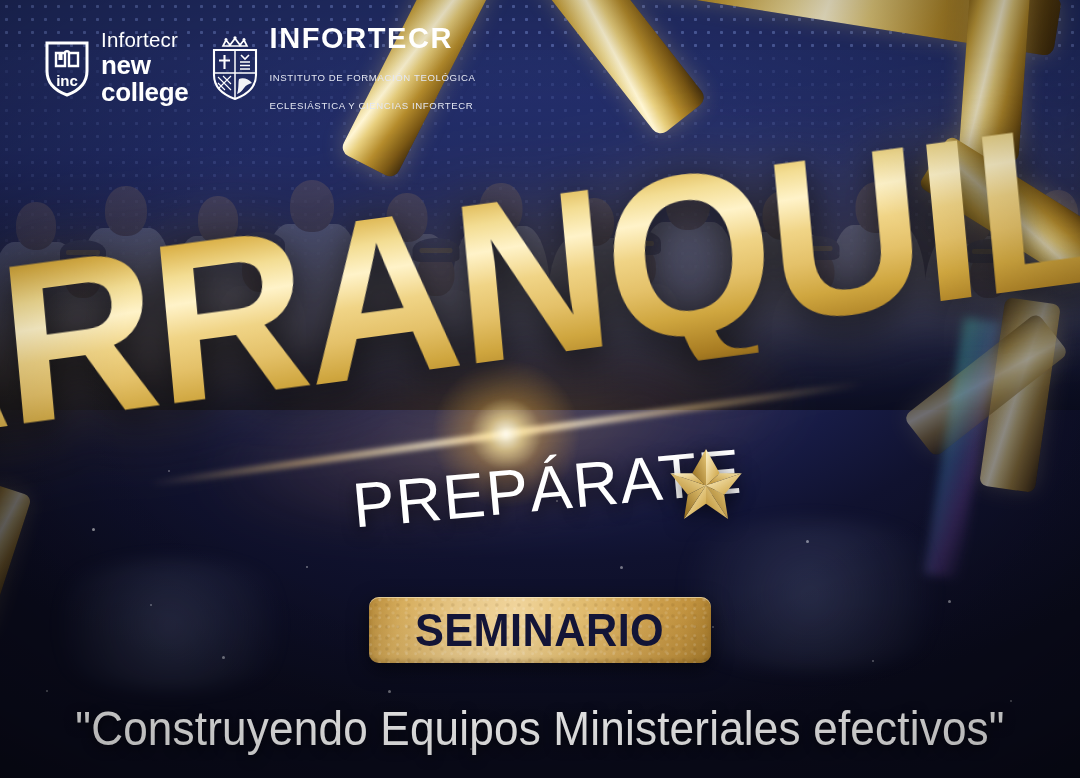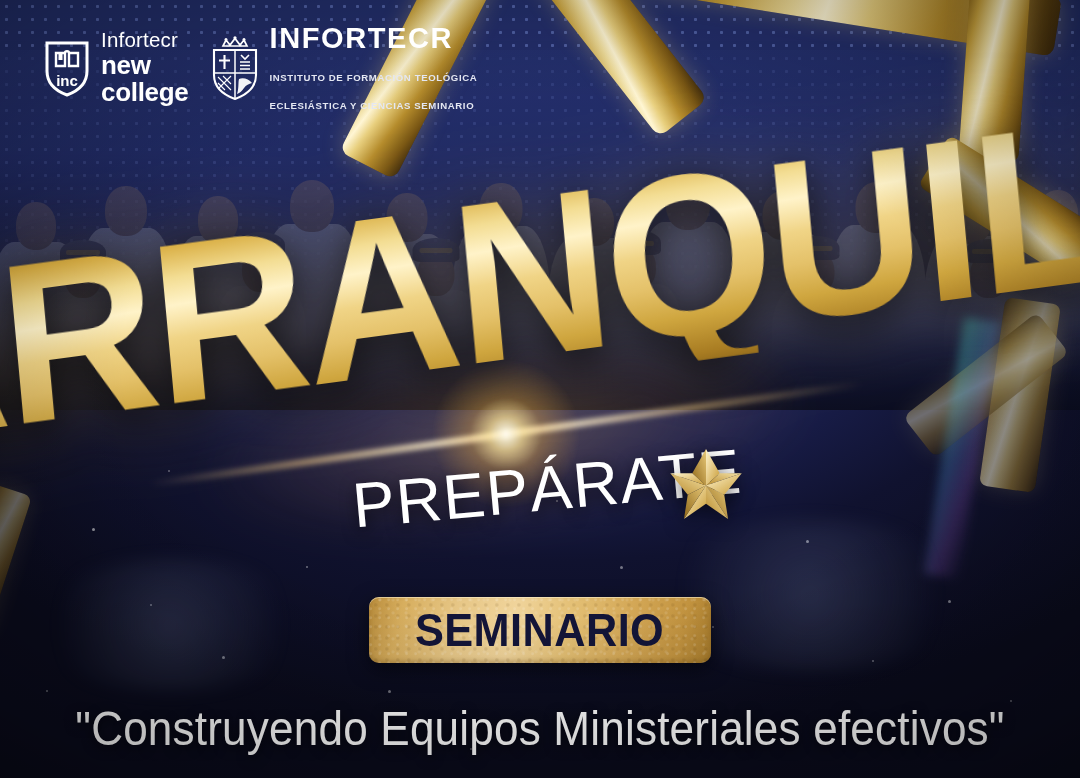--- a/index.html
+++ b/index.html
@@ -268,21 +268,21 @@
   .ift-text { color: #ffffff; line-height: 1.02; }
   .ift-text .t1 {
     display: block;
     font-size: 29px;
     font-weight: 700;
     letter-spacing: 1.6px;
   }
   .ift-text .t2, .ift-text .t3 {
     display: block;
     font-size: 9.6px;
-    font-weight: 700;
+    font-weight: 400;
     letter-spacing: 0.62px;
     margin-top: 19px;
     color: #e4e7f2;
   }
 
   
   .headline-wrap {
     position: absolute;
     left: 0; top: 176px;
     width: 1080px;
@@ -572,21 +572,21 @@
 
         <path d="M32 20 L36 24 L40 20 M31 27 H41 M31 30.5 H41 M31 34 H41" fill="none" stroke="#ffffff" stroke-width="1.6"></path>
 
         <path d="M9 42 L22 55 M14 41 L22 49 M9 48 L16 55 M22 41 L9 54" stroke="#ffffff" stroke-width="1.1" fill="none"></path>
 
         <path d="M30 44 C34 42 40 44 43 48 C40 49 37 50 35 53 C33 56 31 58 28 59 C30 54 29 48 30 44 Z" fill="#ffffff" opacity="0.95"></path>
       </svg>
       <div class="ift-text">
         <span class="t1">INFORTECR</span>
         <span class="t2">INSTITUTO DE FORMACIÓN TEOLÓGICA</span>
-        <span class="t3">ECLESIÁSTICA Y CIENCIAS SEMINARIO</span>
+        <span class="t3">ECLESIÁSTICA Y CIENCIAS INFORTECR</span>
       </div>
     </div>
   </div>
 
   <div class="headline-wrap">
     <div class="headline">BARRANQUILLA</div>
   </div>
 
   <div class="subhead">PREPÁRATE</div>
 

